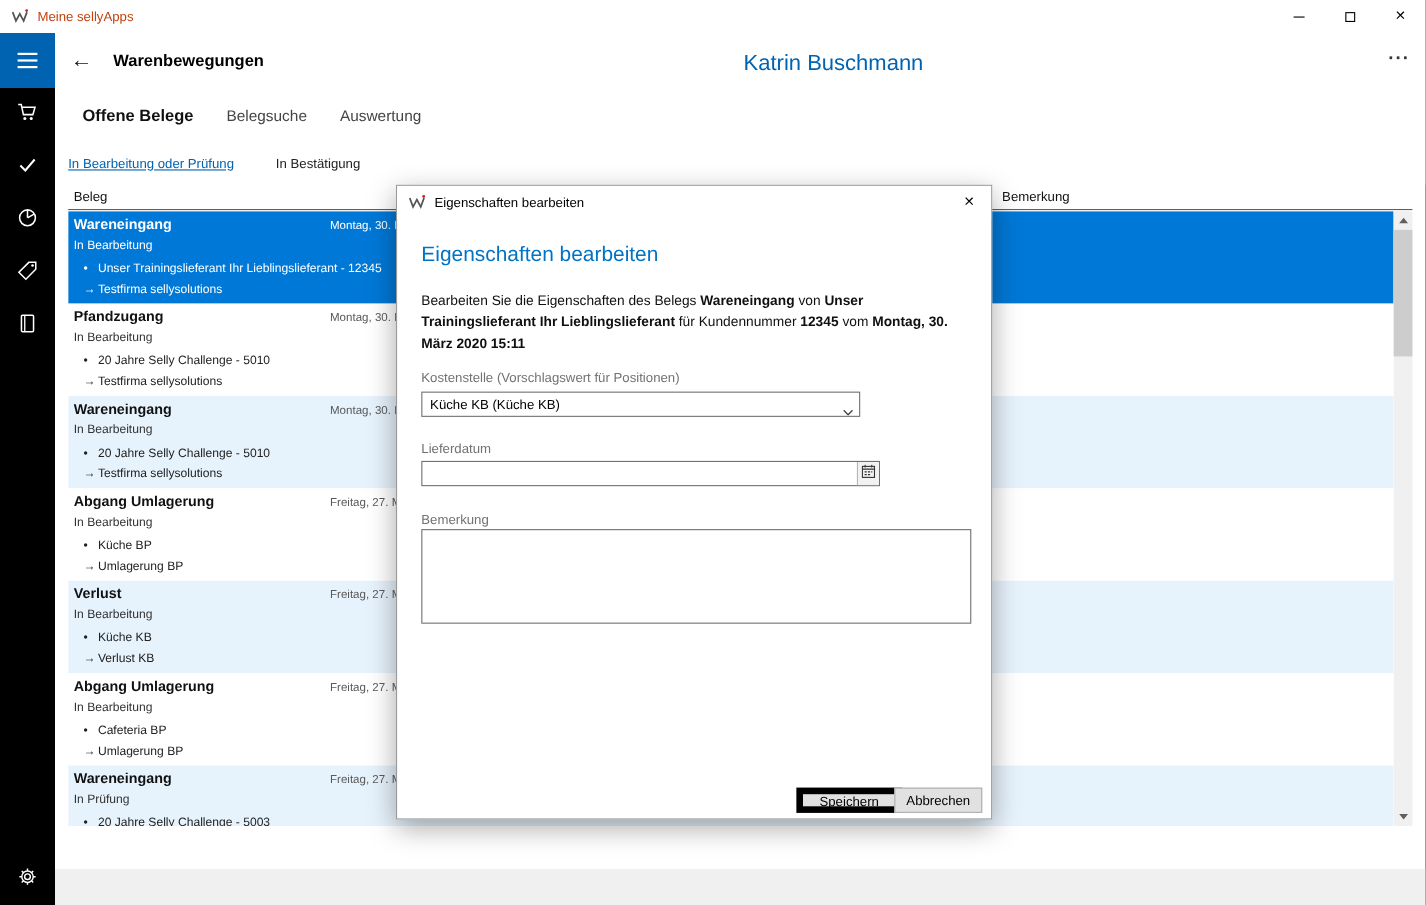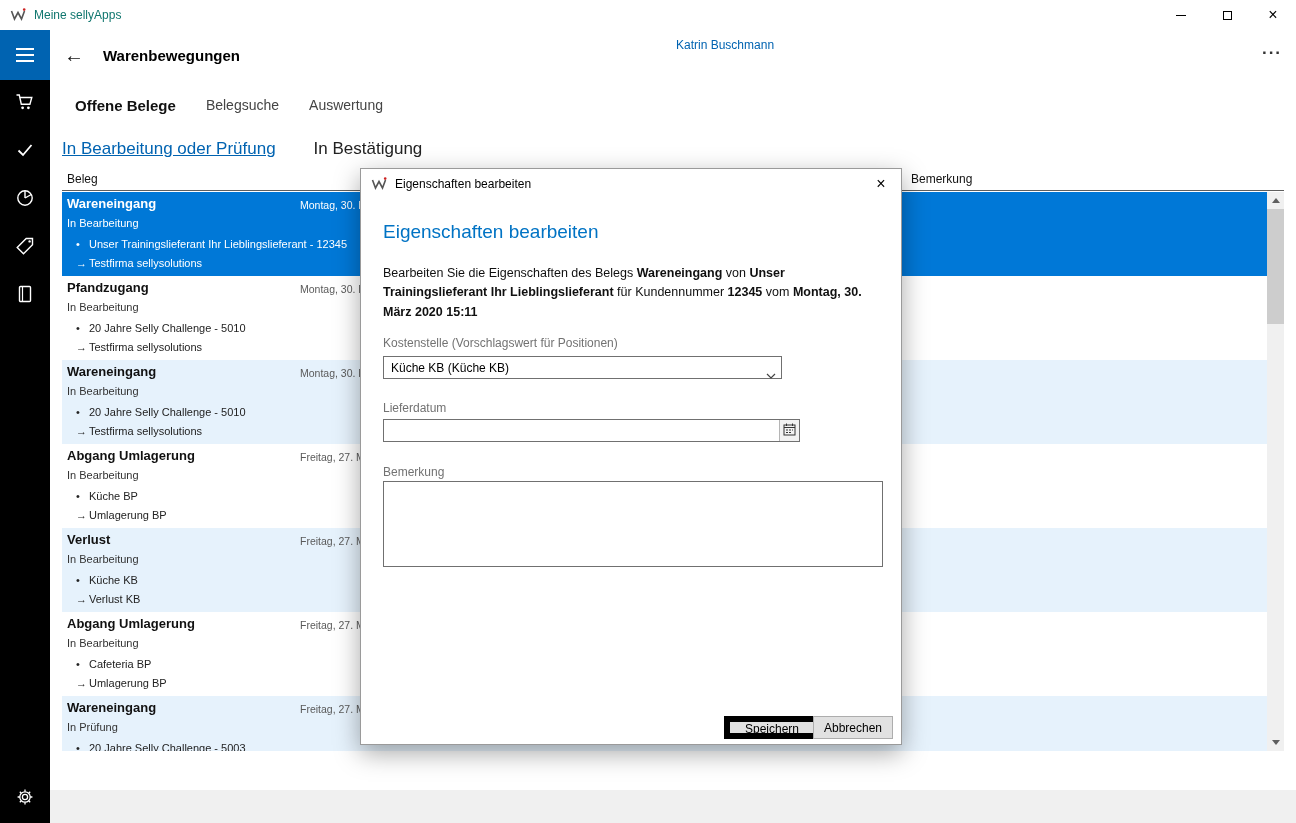--- a/index.html
+++ b/index.html
@@ -3,51 +3,51 @@
 <meta charset="utf-8">
 <style>
   * { margin:0; padding:0; box-sizing:border-box; }
   html,body { background:#4a4a4a; }
   .app { position:relative; width:1296px; height:823px; background:#fff;
          font-family:"Liberation Sans",sans-serif; overflow:hidden; }
 
   
   .titlebar { position:absolute; top:0; left:0; width:100%; height:30px; background:#fff; }
   .app-icon { position:absolute; left:10px; top:7px; width:16px; height:16px; }
-  .titlebar-title { position:absolute; left:34px; top:8px; font-size:12px; color:#0f766e; }
+  .titlebar-title { position:absolute; left:34px; top:8px; font-size:12px; color:#c2410c; }
   .win-controls { position:absolute; right:0; top:0; height:30px; display:flex; }
   .win-btn { width:46px; height:30px; display:flex; align-items:center; justify-content:center; color:#000; cursor:pointer; }
   .min-glyph { width:10px; height:1px; background:#000; }
   .max-glyph { width:9px; height:9px; border:1px solid #000; }
   .close-glyph { font-size:16px; line-height:1; }
 
   
   .header { position:absolute; top:30px; left:0; width:100%; height:50px; background:#fff; }
   .hamburger { position:absolute; left:0; top:0; width:50px; height:50px; background:#0063b1;
                display:flex; flex-direction:column; align-items:center; justify-content:center; gap:4px; cursor:pointer; }
   .hamburger .bar { width:18px; height:2px; background:#fff; }
   .back-btn { position:absolute; left:60px; top:11px; width:28px; height:28px; font-size:20px; color:#111;
               display:flex; align-items:center; justify-content:center; cursor:pointer; }
   .page-title { position:absolute; left:103px; top:17px; font-size:15px; font-weight:bold; color:#000; }
-  .user-name { position:absolute; left:676px; top:8px; font-size:12px; color:#0063b1; cursor:pointer; }
+  .user-name { position:absolute; left:676px; top:17px; font-size:20px; color:#0063b1; cursor:pointer; }
   .more-btn { position:absolute; right:14px; top:13px; font-size:17px; font-weight:bold; color:#333; letter-spacing:1px; cursor:pointer; }
 
   
   .sidebar { position:absolute; left:0; top:80px; width:50px; height:743px; background:#000; }
   .side-item { position:absolute; left:0; width:50px; height:48px; display:flex; align-items:center; justify-content:center; cursor:pointer; }
   .side-bottom { bottom:0; }
 
   
   .tabs { position:absolute; left:50px; top:80px; right:0; height:50px; background:#fff;
           display:flex; align-items:center; padding-left:25px; gap:30px; }
   .tab { font-size:14px; color:#454545; cursor:pointer; }
   .tab.active { font-size:15px; font-weight:bold; color:#111; }
   .subtabs { position:absolute; left:50px; top:130px; right:0; height:38px; background:#fff;
              display:flex; align-items:center; padding-left:12px; gap:38px; }
-  .subtab { font-size:17px; color:#222; cursor:pointer; }
+  .subtab { font-size:12px; color:#222; cursor:pointer; }
   .subtab.active { color:#0063b1; text-decoration:underline; }
 
   
   .table-header { position:absolute; left:62px; top:168px; width:1222px; height:23px;
                   border-bottom:1px solid #5f5f5f; background:#fff; }
   .col-beleg { position:absolute; left:5px; top:4px; font-size:12px; color:#111; cursor:pointer; }
   .col-bemerkung { position:absolute; left:849px; top:4px; font-size:12px; color:#111; cursor:pointer; }
   .doc-list { position:absolute; left:62px; top:192px; width:1205px; height:559px; overflow:hidden; background:#fff; }
   .row { position:relative; width:100%; height:84px; background:#fff; cursor:pointer; }
   .row.shaded { background:#e6f2fc; }

